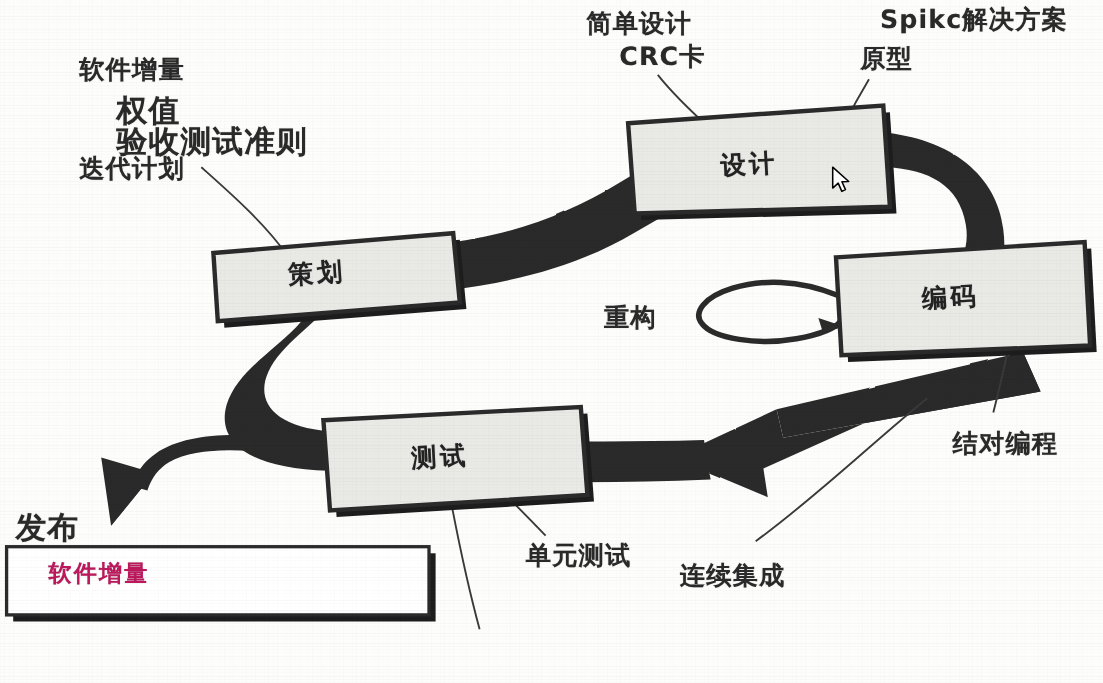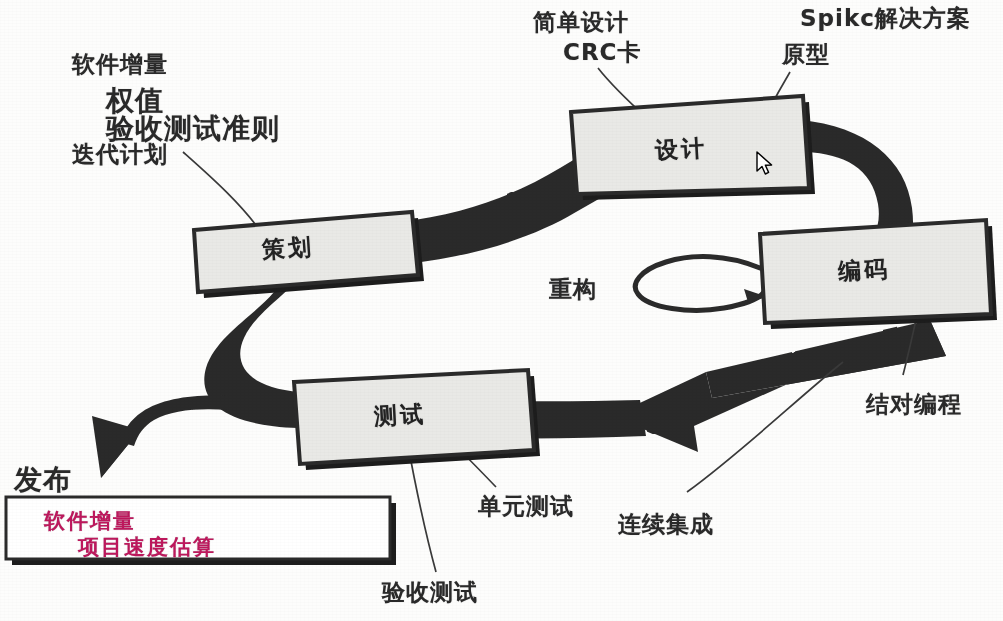--- a/index.html
+++ b/index.html
@@ -187,21 +187,20 @@
   <div class="boxtext" style="left:655px; top:134px; transform:rotate(-3deg);">设计</div>
 
   <div class="boxtext" style="left:838px; top:255px; transform:rotate(-3deg);">编码</div>
 
   <div class="boxtext" style="left:374px; top:400px; transform:rotate(-3deg);">测试</div>
 
   <div class="lbl md" style="left:14px; top:462px;">发布</div>
 
   <div class="relbox-text" style="left:44px; top:506px;">软件增量</div>
 
-  <div class="relbox-text" style="left:78px; top:532px;">项目速度估算</div>
 
   <div class="lbl lg" style="left:72px; top:50px;">软件增量</div>
 
   <div class="lbl md" style="left:106px; top:83px;">权值</div>
 
   <div class="lbl md" style="left:106px; top:111px;">验收测试准则</div>
 
   <div class="lbl lg" style="left:72px; top:140px;">迭代计划</div>
 
   <div class="lbl lg" style="left:533px; top:8px;">简单设计</div>
@@ -213,20 +212,19 @@
   <div class="lbl lg" style="left:782px; top:40px;">原型</div>
 
   <div class="lbl lg" style="left:549px; top:275px;">重构</div>
 
   <div class="lbl lg" style="left:866px; top:390px;">结对编程</div>
 
   <div class="lbl lg" style="left:478px; top:492px;">单元测试</div>
 
   <div class="lbl lg" style="left:618px; top:510px;text-align:center;">连续集成</div>
 
-  <div class="lbl lg" style="left:382px; top:578px;">验收测试</div>
 
   <svg class="cursor" width="20" height="28" viewBox="0 0 20 28" style="left:755px; top:150px;">
     <path d="M2,2 L2,21 L7,16.5 L10.3,24 L13.6,22.4 L10.4,15.2 L16.6,15 Z" fill="#ffffff" stroke="#000000" stroke-width="1.4" stroke-linejoin="round"></path>
   </svg>
 
   <div class="noise"></div>
 </div>
 
 </body></html>

